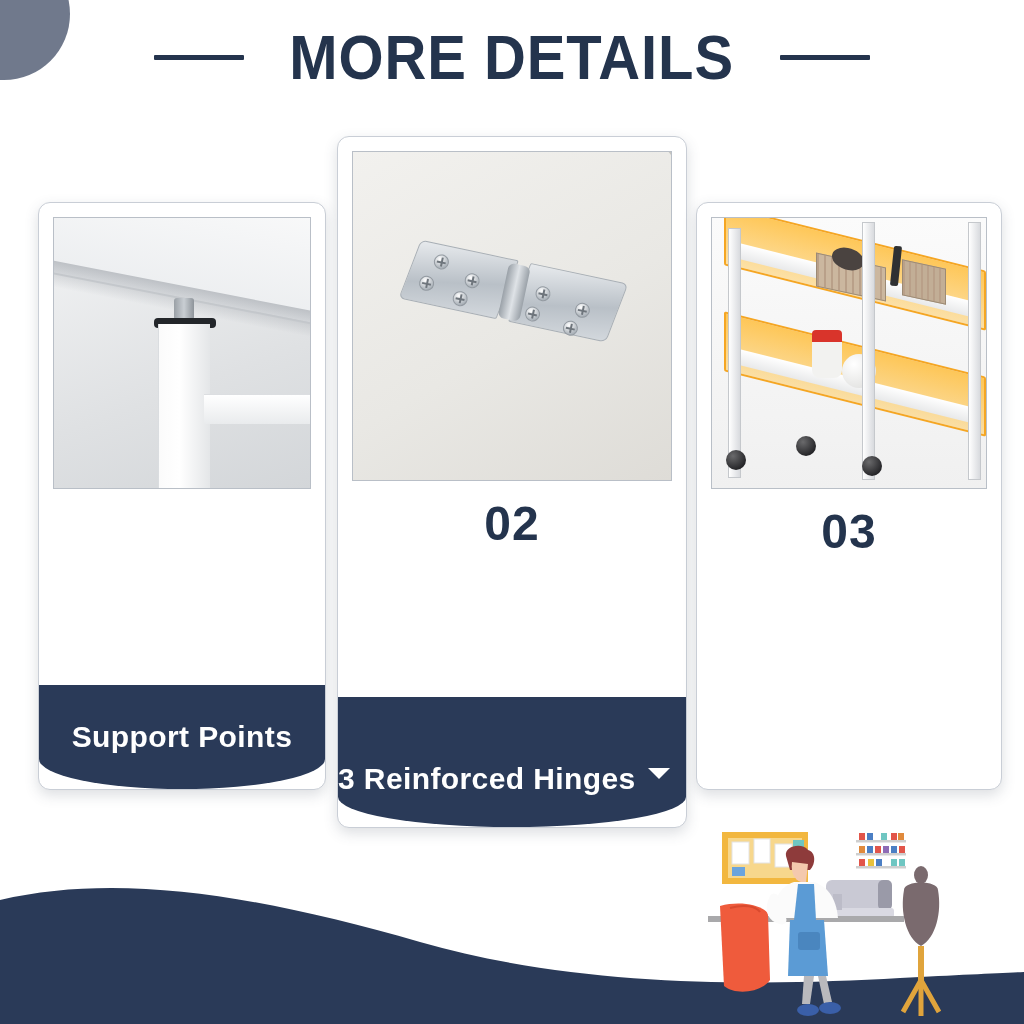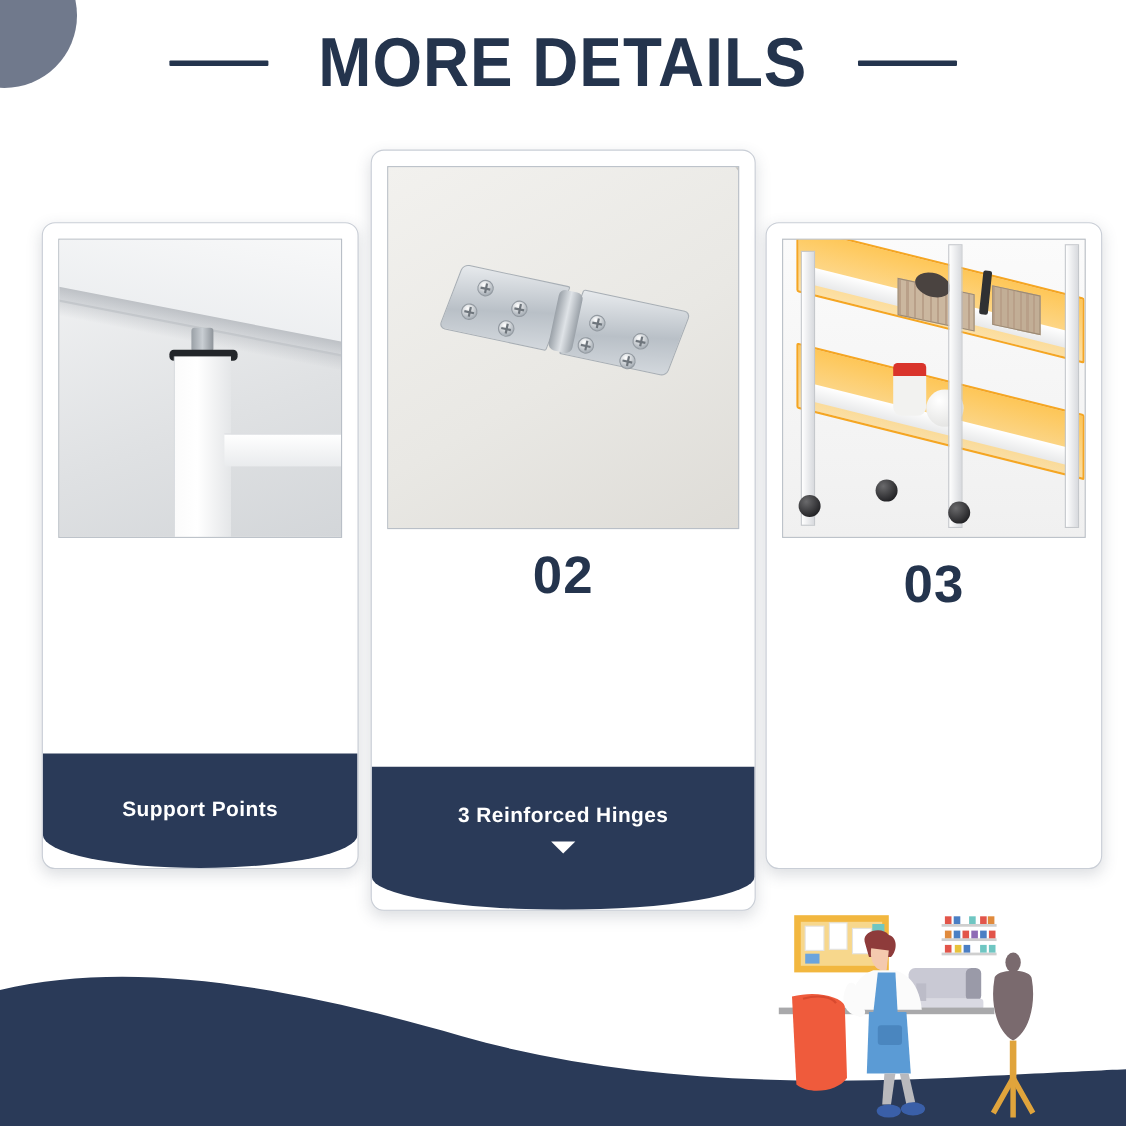--- a/index.html
+++ b/index.html
@@ -92,26 +92,26 @@
   .card-footer {
     position:absolute;
     left:0; right:0; bottom:0;
     background:#2a3a58;
     color:#ffffff;
     height:104px;
     border-radius:0 0 50% 50% / 0 0 30px 30px;
     display:flex;
     align-items:center;
     justify-content:center;
-    font-size:19px;
+    font-size:30px;
     font-weight:bold;
     letter-spacing:0.4px;
     margin-top:43px;
   }
-  .c2 .card-footer { height:130px; flex-direction:column; gap:12px; padding-top:22px; justify-content:flex-start; }
+  .c2 .card-footer { height:130px; flex-direction:row; gap:12px; padding-top:22px; justify-content:flex-start; }
   .c2 .footer-label { margin-top:12px; }
   .chevron-down {
     width:0; height:0;
     border-left:11px solid transparent;
     border-right:11px solid transparent;
     border-top:11px solid #ffffff;
   }
 
   
   .p1-bg { position:absolute; inset:0; background:linear-gradient(160deg,#f3f4f5 0%,#dfe1e3 60%,#d3d6d9 100%); }

